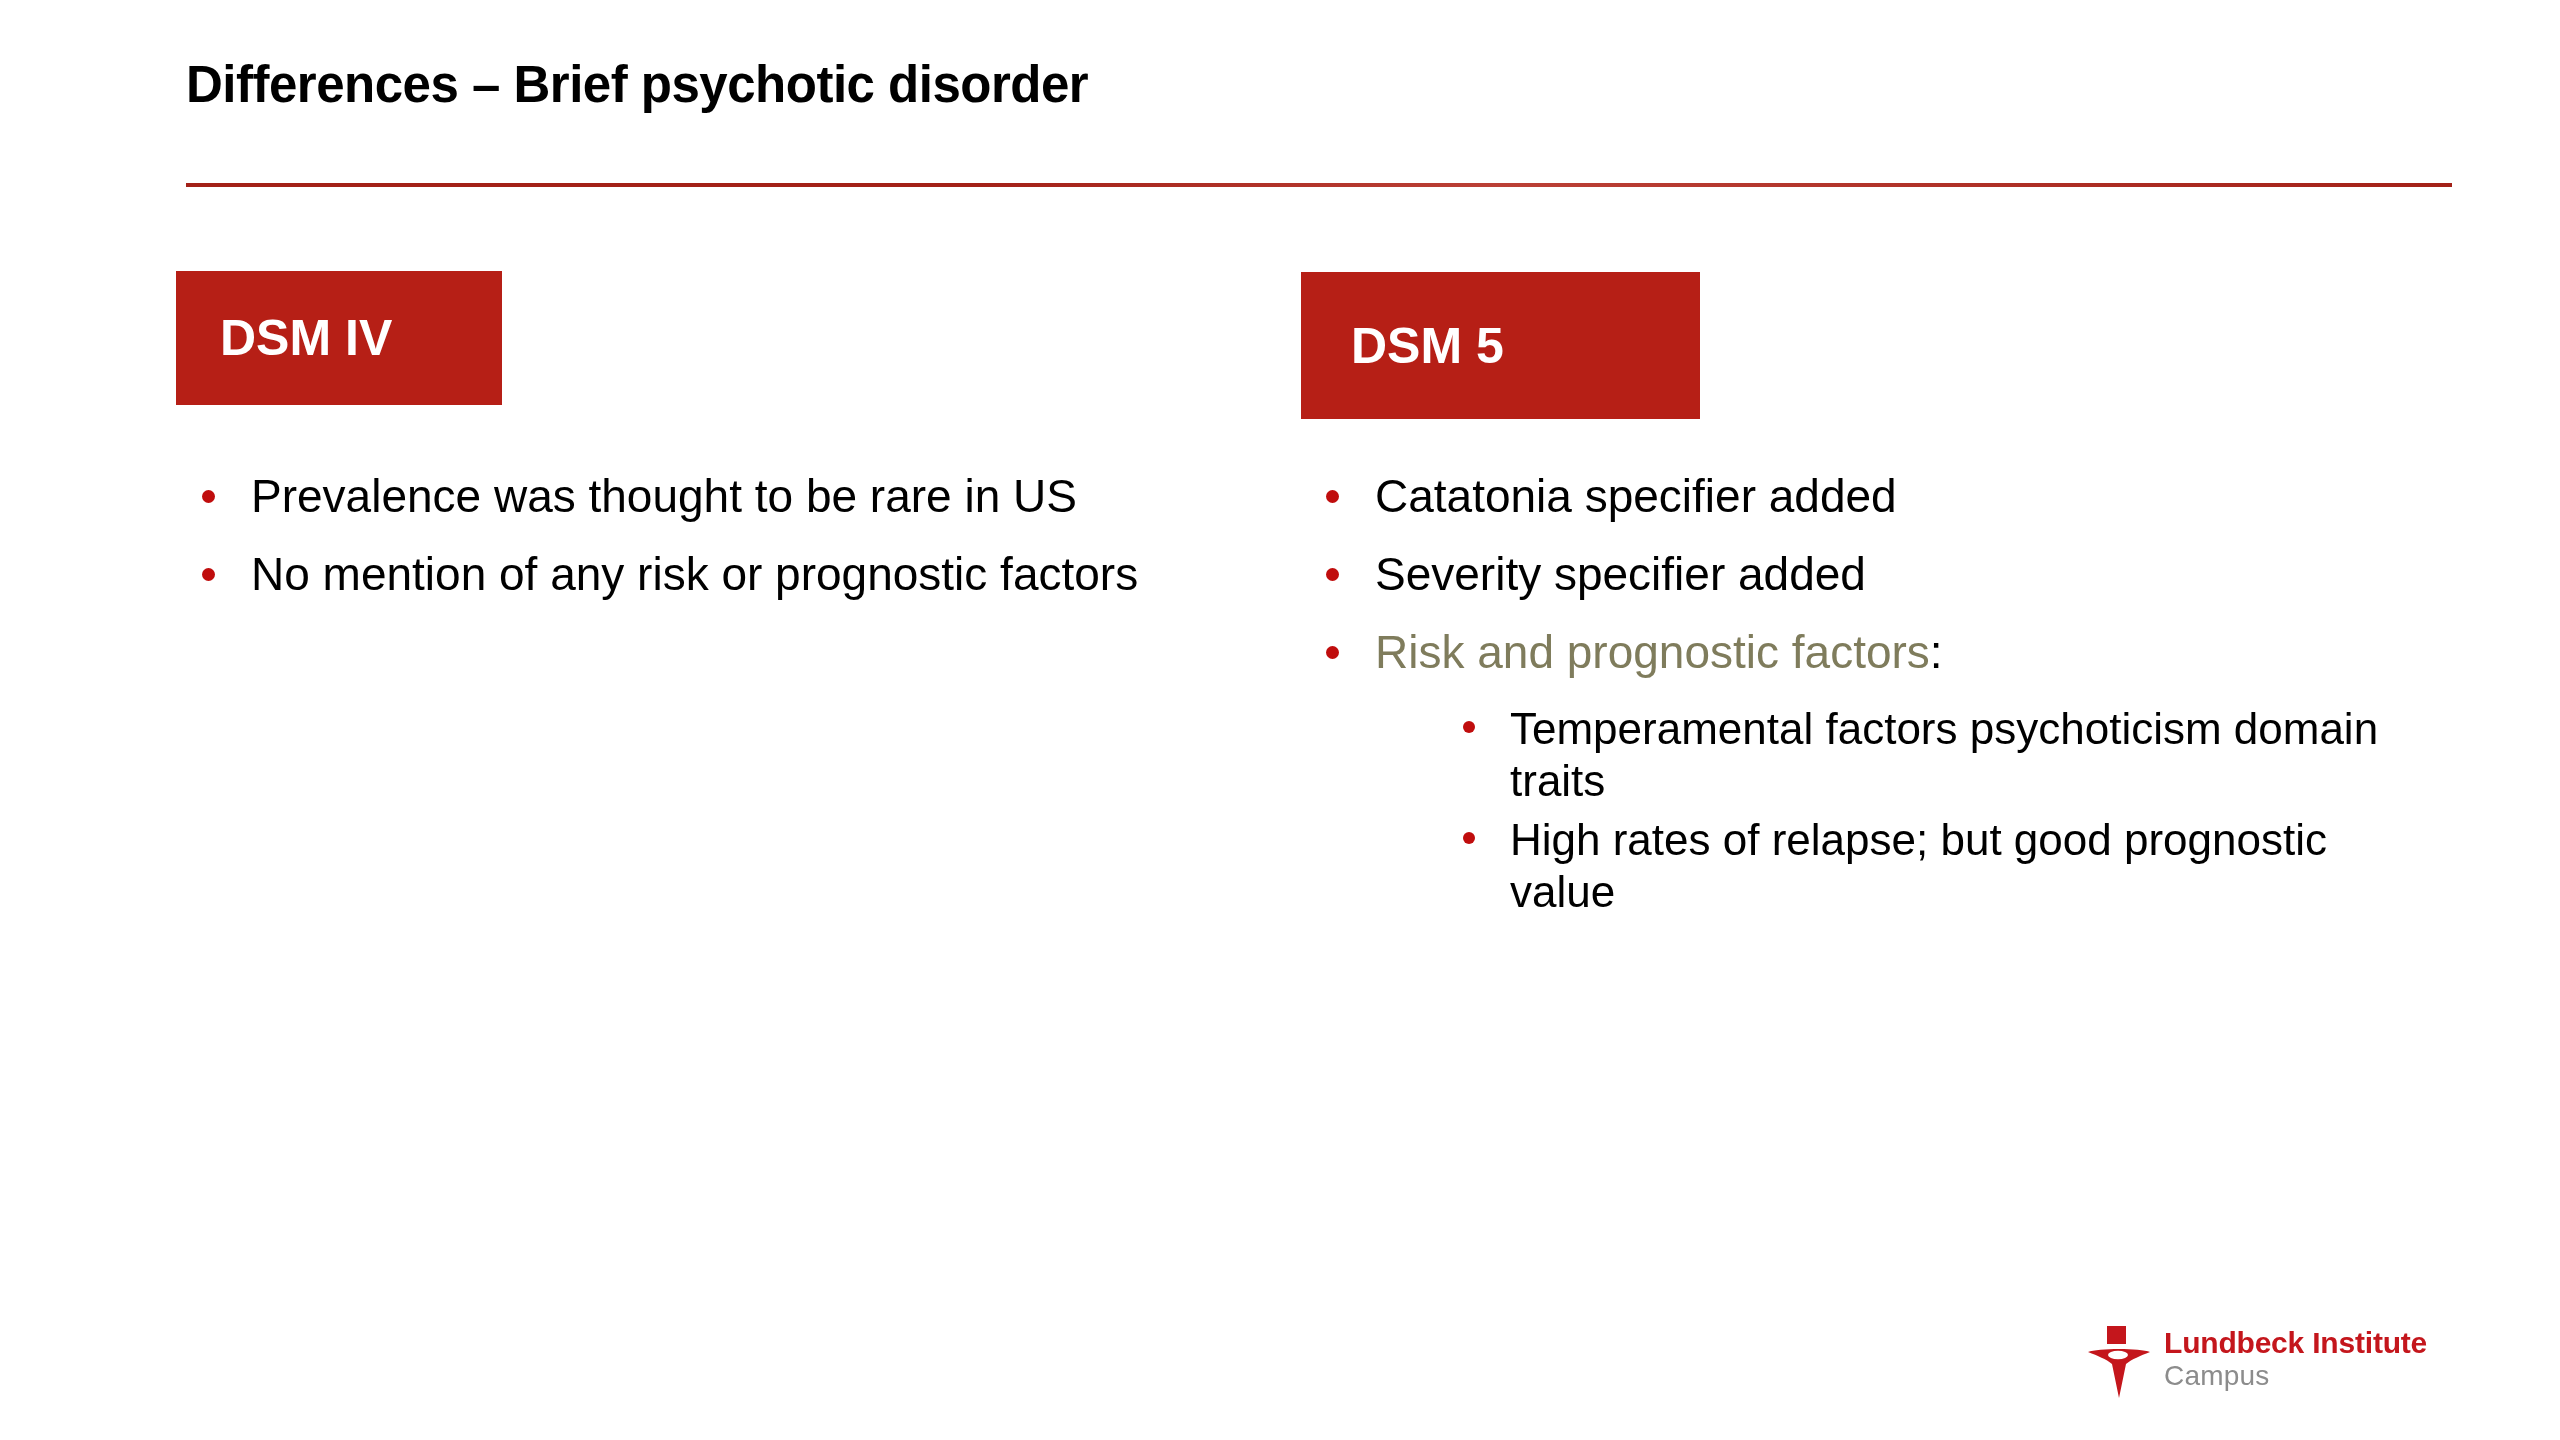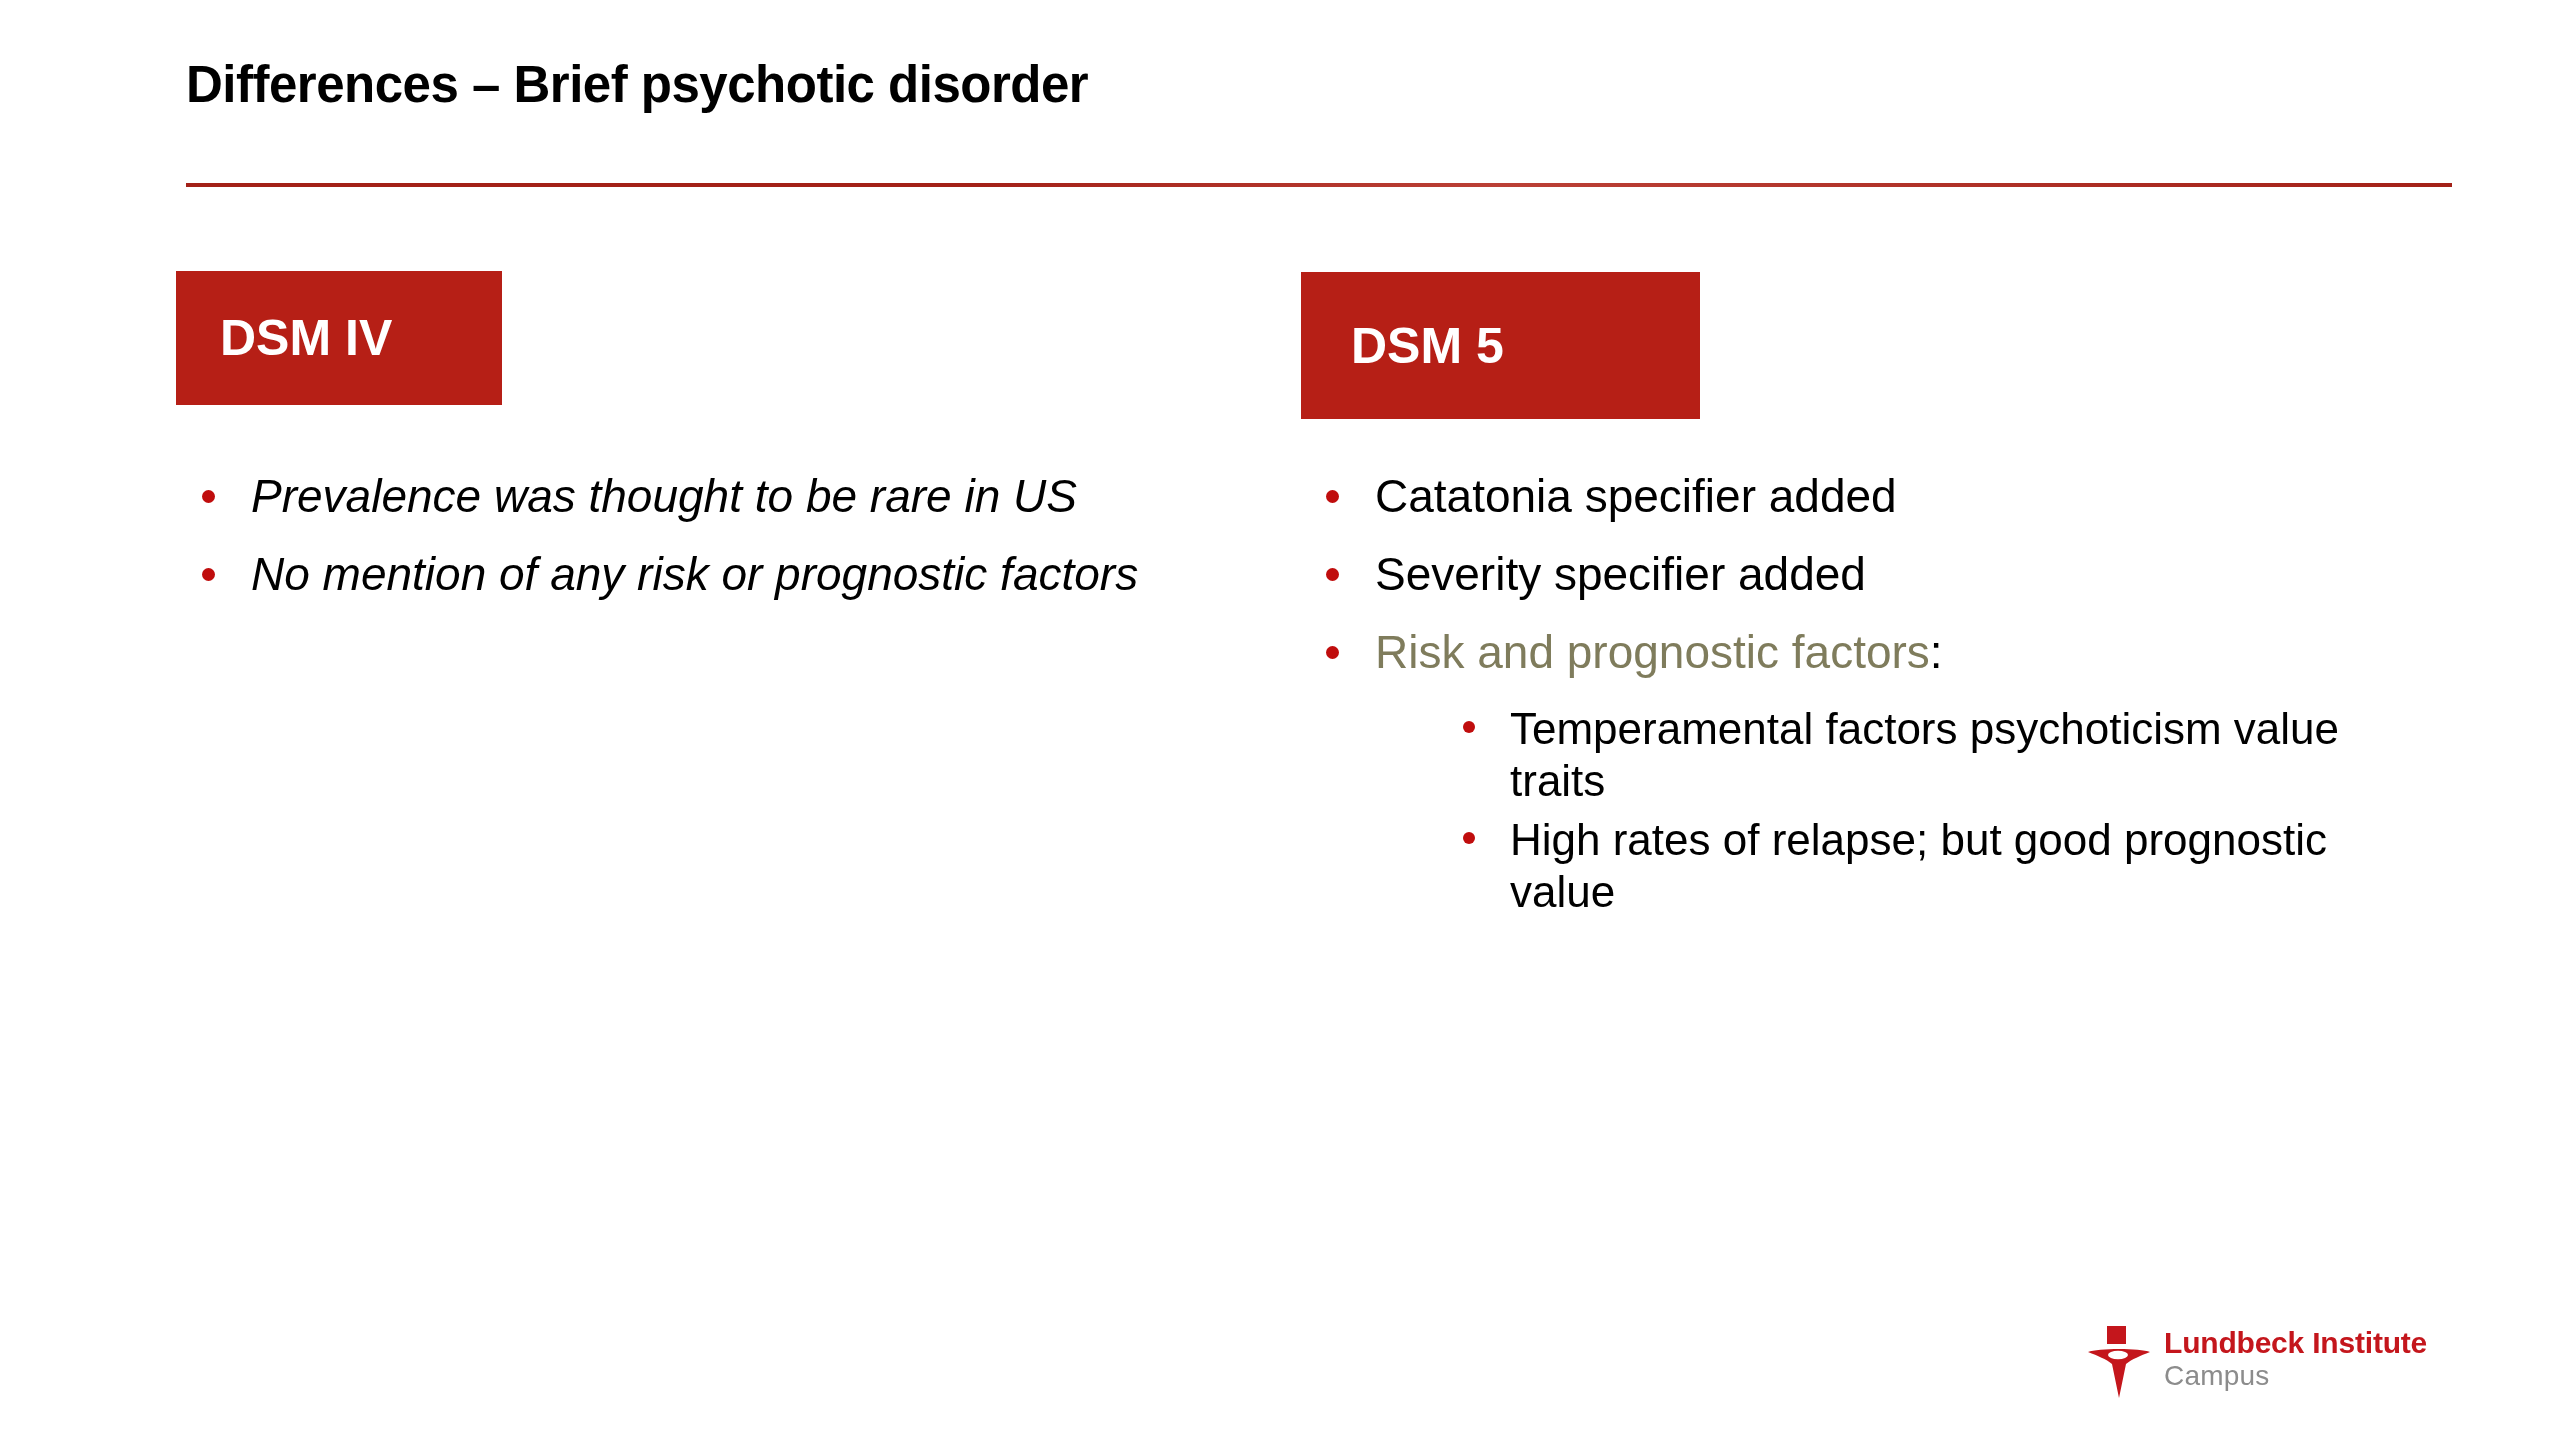--- a/index.html
+++ b/index.html
@@ -74,21 +74,20 @@
 
   
   .col {
     position: absolute;
     box-sizing: border-box;
   }
   #col-left {
     left: 176px;
     top: 470px;
     width: 1075px;
-    font-style: italic;
   }
   #col-right {
     left: 1300px;
     top: 470px;
     width: 1100px;
   }
 
   .bullet {
     position: relative;
     display: block;
@@ -192,21 +191,21 @@
   <div class="col" id="col-right">
     <div class="bullet">Catatonia specifier added</div>
     <div class="bullet">Severity specifier added</div>
 
 
     <div class="bullet">
       <span class="olive">Risk and prognostic factors</span><span class="blk">:</span>
     </div>
 
     <div class="sub-list">
-      <div class="bullet sub">Temperamental factors psychoticism value traits</div>
+      <div class="bullet sub">Temperamental factors psychoticism domain traits</div>
       <div class="bullet sub">High rates of relapse; but good prognostic value</div>
     </div>
   </div>
 
   <div id="logo">
     <svg id="logo-mark" viewBox="0 0 62 72" xmlns="http://www.w3.org/2000/svg">
       <rect x="19" y="0" width="19" height="18" fill="#c4161c"></rect>
       <path d="M0 26 C 10 22, 52 22, 62 26 C 52 30, 44 33, 38 38 L 31 72 L 24 38 C 18 33, 10 30, 0 26 Z" fill="#c4161c"></path>
       <ellipse cx="30" cy="29" rx="10" ry="4.2" fill="#ffffff"></ellipse>
     </svg>

